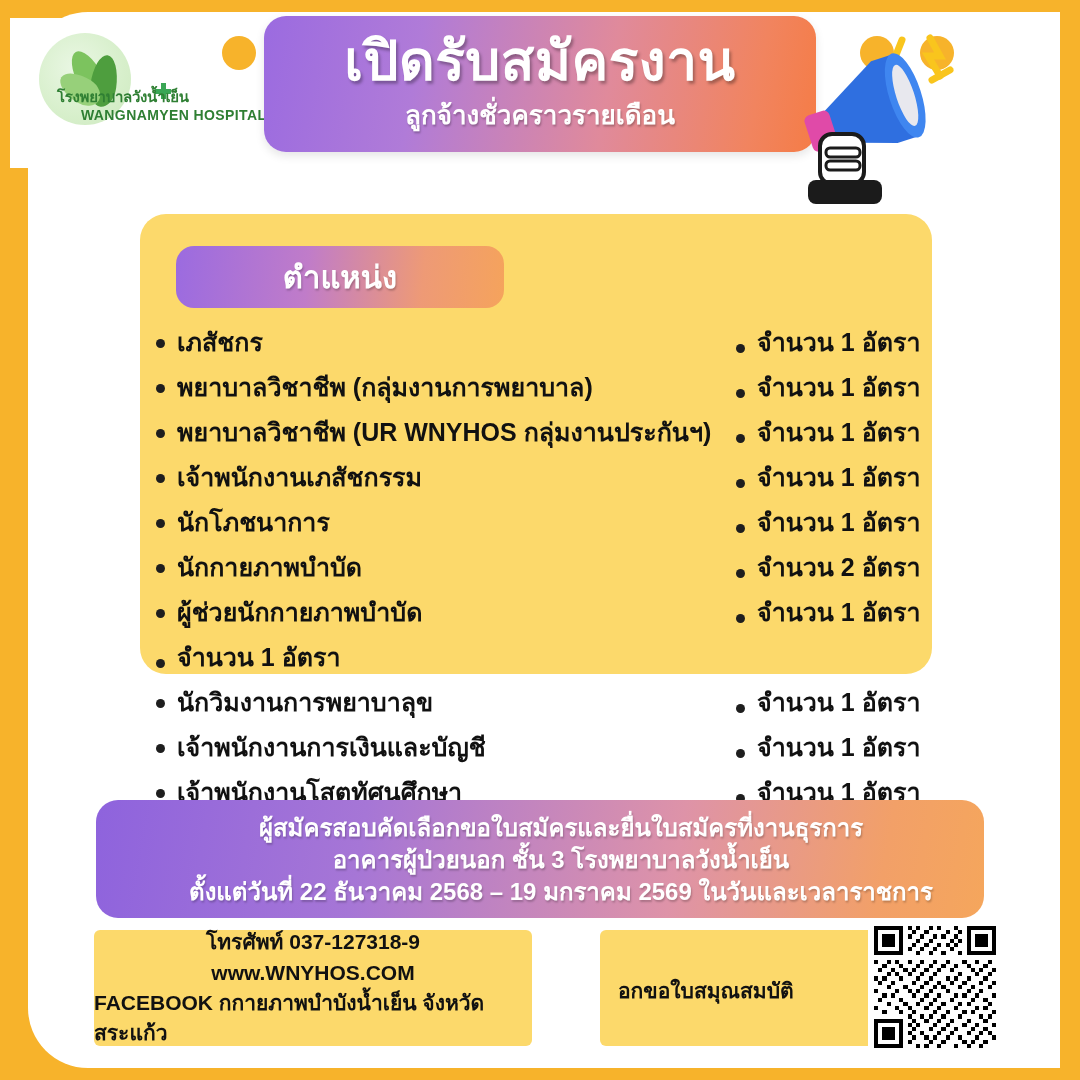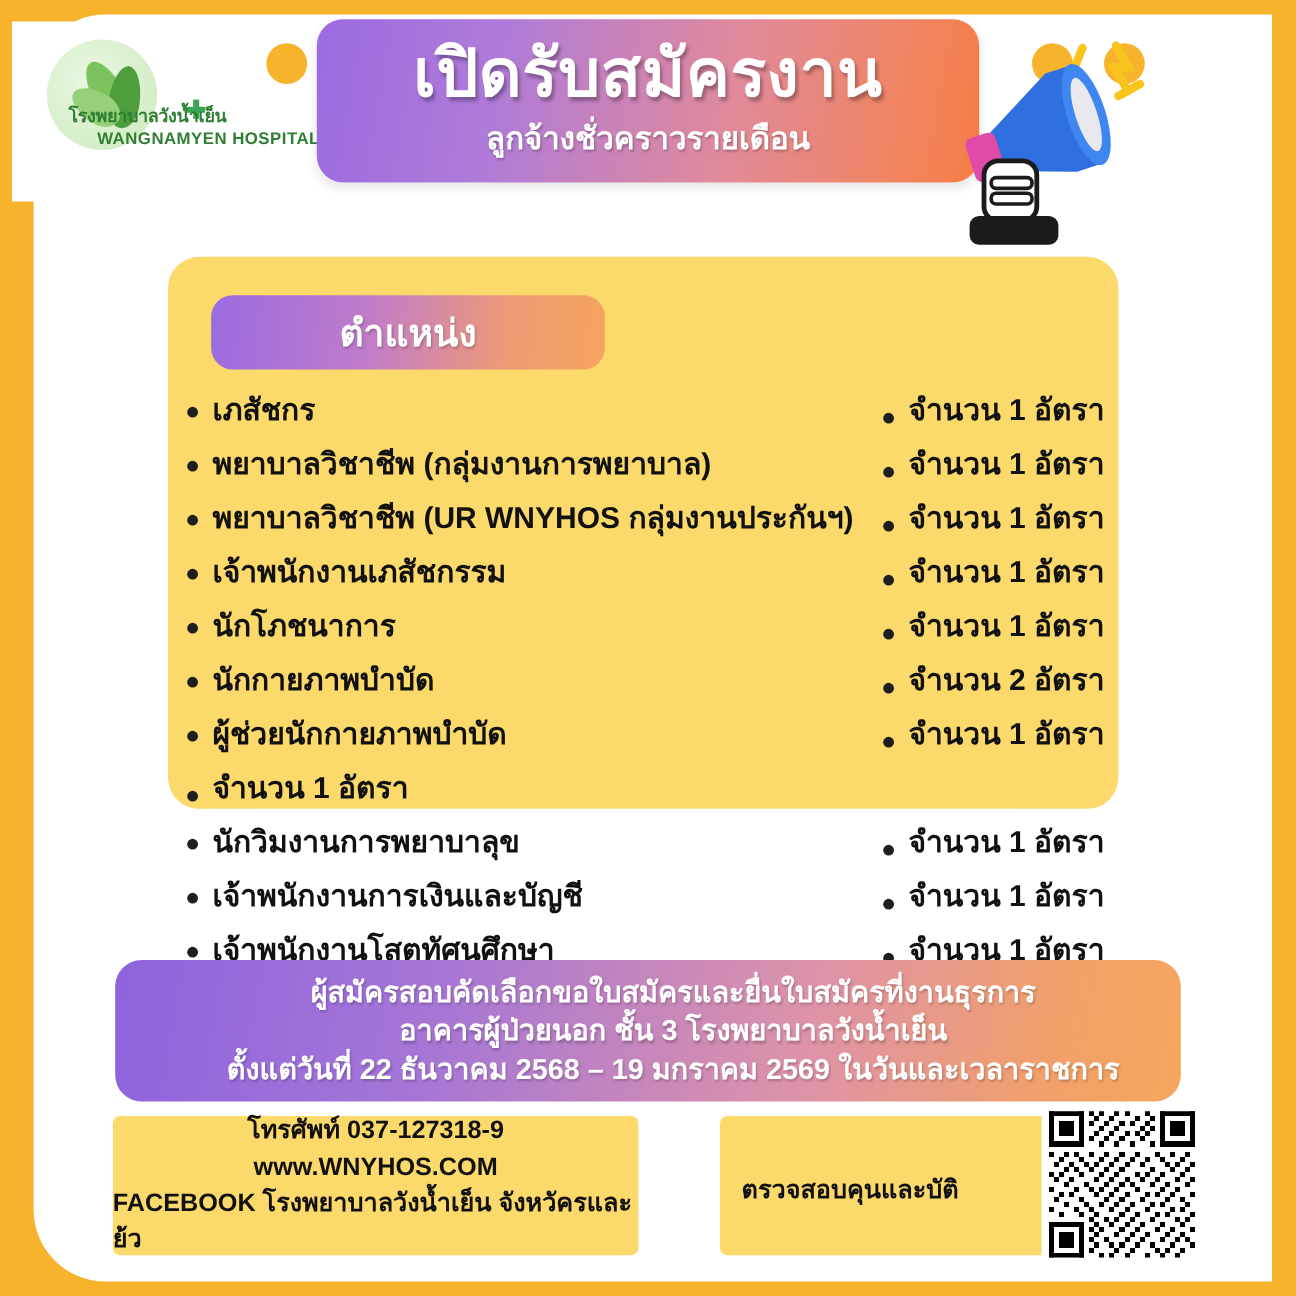--- a/index.html
+++ b/index.html
@@ -406,25 +406,25 @@
 
   <div class="notice">
     <div class="notice-line">ผู้สมัครสอบคัดเลือกขอใบสมัครและยื่นใบสมัครที่งานธุรการ</div>
     <div class="notice-line">อาคารผู้ป่วยนอก ชั้น 3 โรงพยาบาลวังน้ำเย็น</div>
     <div class="notice-line">ตั้งแต่วันที่ 22 ธันวาคม 2568 – 19 มกราคม 2569 ในวันและเวลาราชการ</div>
   </div>
 
   <div class="contact-box">
     <div class="contact-line">โทรศัพท์ 037-127318-9</div>
     <div class="contact-line">www.WNYHOS.COM</div>
-    <div class="contact-line">FACEBOOK โรงพยาบาลวังน้ำเย็น จังหวัครและย้ว</div>
+    <div class="contact-line">FACEBOOK กกายภาพบำบังน้ำเย็น จังหวัดสระแก้ว</div>
   </div>
 
   <div class="qr-box">
-    <div class="qr-label">ตรวจสอบคุนและบัติ</div>
+    <div class="qr-label">อกขอใบสมุณสมบัติ</div>
     <div class="qr-img">
       <svg width="122" height="122" viewBox="0 0 29 29" shape-rendering="crispEdges">
         <rect width="29" height="29" fill="#ffffff"></rect>
         <g fill="#000000">
           <rect x="0" y="0" width="7" height="1"></rect>
             <rect x="0" y="6" width="7" height="1"></rect>
           <rect x="0" y="0" width="1" height="7"></rect>
             <rect x="6" y="0" width="1" height="7"></rect>
           <rect x="2" y="2" width="3" height="3"></rect>
           <rect x="22" y="0" width="7" height="1"></rect>

